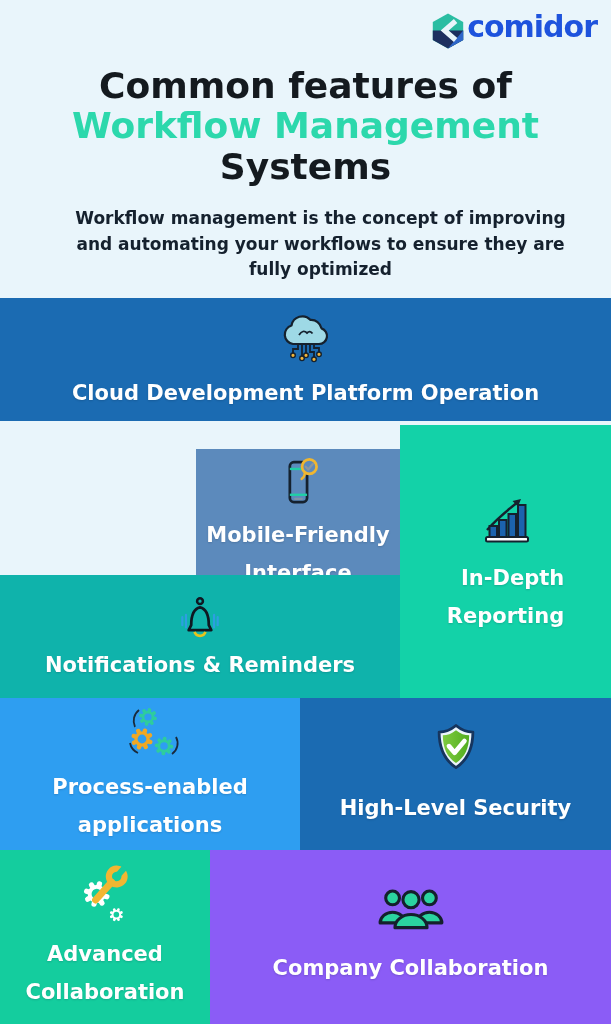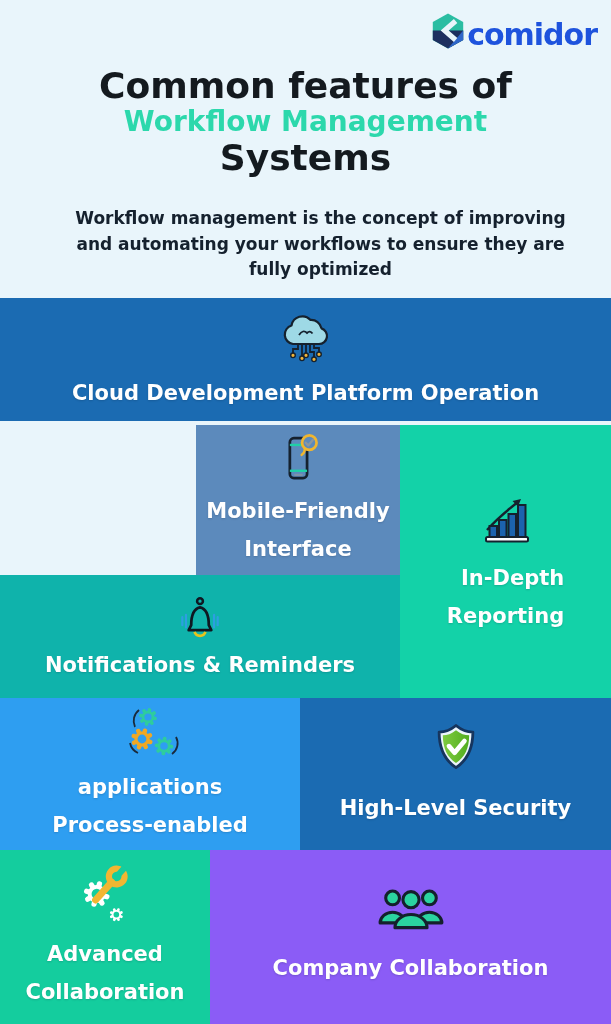--- a/index.html
+++ b/index.html
@@ -1,23 +1,23 @@
 <!DOCTYPE html>
 <html><head>
 <meta charset="utf-8">
 <style>
   html,body{margin:0;padding:0;background:#dfeef6;}
   .canvas{position:relative;width:611px;height:1024px;background:#e9f5fb;overflow:hidden;
           font-family:"DejaVu Sans",sans-serif;}
   
-  .logo{position:absolute;top:12px;right:14px;display:flex;align-items:flex-end;}
+  .logo{position:absolute;top:12px;right:14px;display:flex;align-items:flex-start;}
   .logo-text{font-size:30px;font-weight:bold;color:#1e53dd;letter-spacing:-1px;line-height:1;}
   .title{position:absolute;top:66px;left:0;right:0;text-align:center;font-weight:bold;color:#141a1f;}
   .title .l1{display:block;font-size:36px;line-height:1.12;}
-  .title .l2{display:block;font-size:28px;line-height:1.12;}
+  .title .l2{display:block;font-size:36px;line-height:1.12;}
   .title .l3{display:block;font-size:36px;line-height:1.12;}
   .subtitle{position:absolute;top:206px;left:0;right:0;text-align:center;
             font-size:17px;font-weight:bold;color:#15212e;line-height:1.5;}
   .subtitle span{display:block;}
   
   .tile{position:absolute;display:flex;flex-direction:column;align-items:center;justify-content:center;}
   .tile .label{color:#fff;font-weight:bold;font-size:21px;line-height:1.8;text-align:center;
                text-shadow:0 1px 2px rgba(10,30,50,.18);}
   .tile .label span{display:block;}
   .tile .label.flush{text-align:right;}
@@ -97,21 +97,21 @@
         <path d="M19 37 H45 A8 8 0 0 0 47.5 21.4 A10.5 10.5 0 0 0 36.5 13 A11 11 0 0 0 17.5 18.5 A9.5 9.5 0 0 0 19 37 Z" fill="#9ed9e6" stroke="#15212e" stroke-width="2.2" stroke-linejoin="round"></path>
         <path d="M25 28 Q29 22 33 26 Q36 23 38.5 26.5" stroke="#15212e" stroke-width="1.8" fill="none"></path>
       </svg>
     </span>
     <div class="label">
       <span>Cloud Development Platform Operation</span>
     </div>
   </div>
 
 
-  <div class="tile t3" style="background: rgb(92, 138, 188);">
+  <div class="tile t3" style="background: rgb(92, 138, 188); margin-top: 24px;">
     <span class="icon">
       <svg width="58" height="56" viewBox="0 0 64 60">
         <rect x="23" y="7" width="19" height="44" rx="4.5" fill="none" stroke="#15212e" stroke-width="3"></rect>
         <path d="M23 14.5 h19" stroke="#1fd0a6" stroke-width="2.6"></path>
         <path d="M23 43 h19" stroke="#1fd0a6" stroke-width="2.6"></path>
         <path d="M29 47.5 h7" stroke="#7e93a8" stroke-width="2.6" stroke-linecap="round"></path>
         <circle cx="44.5" cy="12" r="8" fill="#5c8abc" stroke="#f0b62f" stroke-width="3"></circle>
         <path d="M39.5 19.5 q-0.5 4.5 -3.5 6" stroke="#f0b62f" stroke-width="2.6" fill="none" stroke-linecap="round"></path>
         <path d="M40.5 12 l2.8 3 l5 -6" stroke="#8b97a0" stroke-width="2.6" fill="none" stroke-linecap="round" stroke-linejoin="round"></path>
       </svg>
@@ -171,22 +171,22 @@
         </g>
         <use href="#gear8" fill="#2ecc9e" transform="translate(30,14) scale(0.82) rotate(12)"></use>
         <circle cx="30" cy="14" r="3.6" fill="#2e9ef1"></circle>
         <use href="#gear8" fill="#f0a824" transform="translate(24,36) rotate(20)"></use>
         <circle cx="24" cy="36" r="4.4" fill="#2e9ef1"></circle>
         <use href="#gear8" fill="#2ecc9e" transform="translate(46,43) scale(0.85) rotate(5)"></use>
         <circle cx="46" cy="43" r="3.8" fill="#2e9ef1"></circle>
       </svg>
     </span>
     <div class="label">
+      <span>Process-enabled</span>
       <span>applications</span>
-      <span>Process-enabled</span>
     </div>
   </div>
 
   <div class="tile t7" style="background: rgb(27, 107, 178);">
     <span class="icon">
       <svg width="60" height="56" viewBox="0 0 64 56">
         <path d="M32 4 C38 9 44 11 50 11 C50 29 44 41 32 49 C20 41 14 29 14 11 C20 11 26 9 32 4 Z" fill="#ecf5fb" stroke="#16355e" stroke-width="3" stroke-linejoin="round"></path>
         <path d="M32 4 C38 9 44 11 50 11 C50 29 44 41 32 49 C20 41 14 29 14 11 C20 11 26 9 32 4 Z" transform="translate(32,26.5) scale(0.78) translate(-32,-26.5)" fill="url(#shg)"></path>
         <path d="M24.5 26 l6 7 l10.5 -12.5" stroke="#ffffff" stroke-width="5" fill="none" stroke-linecap="round" stroke-linejoin="round"></path>
       </svg>

